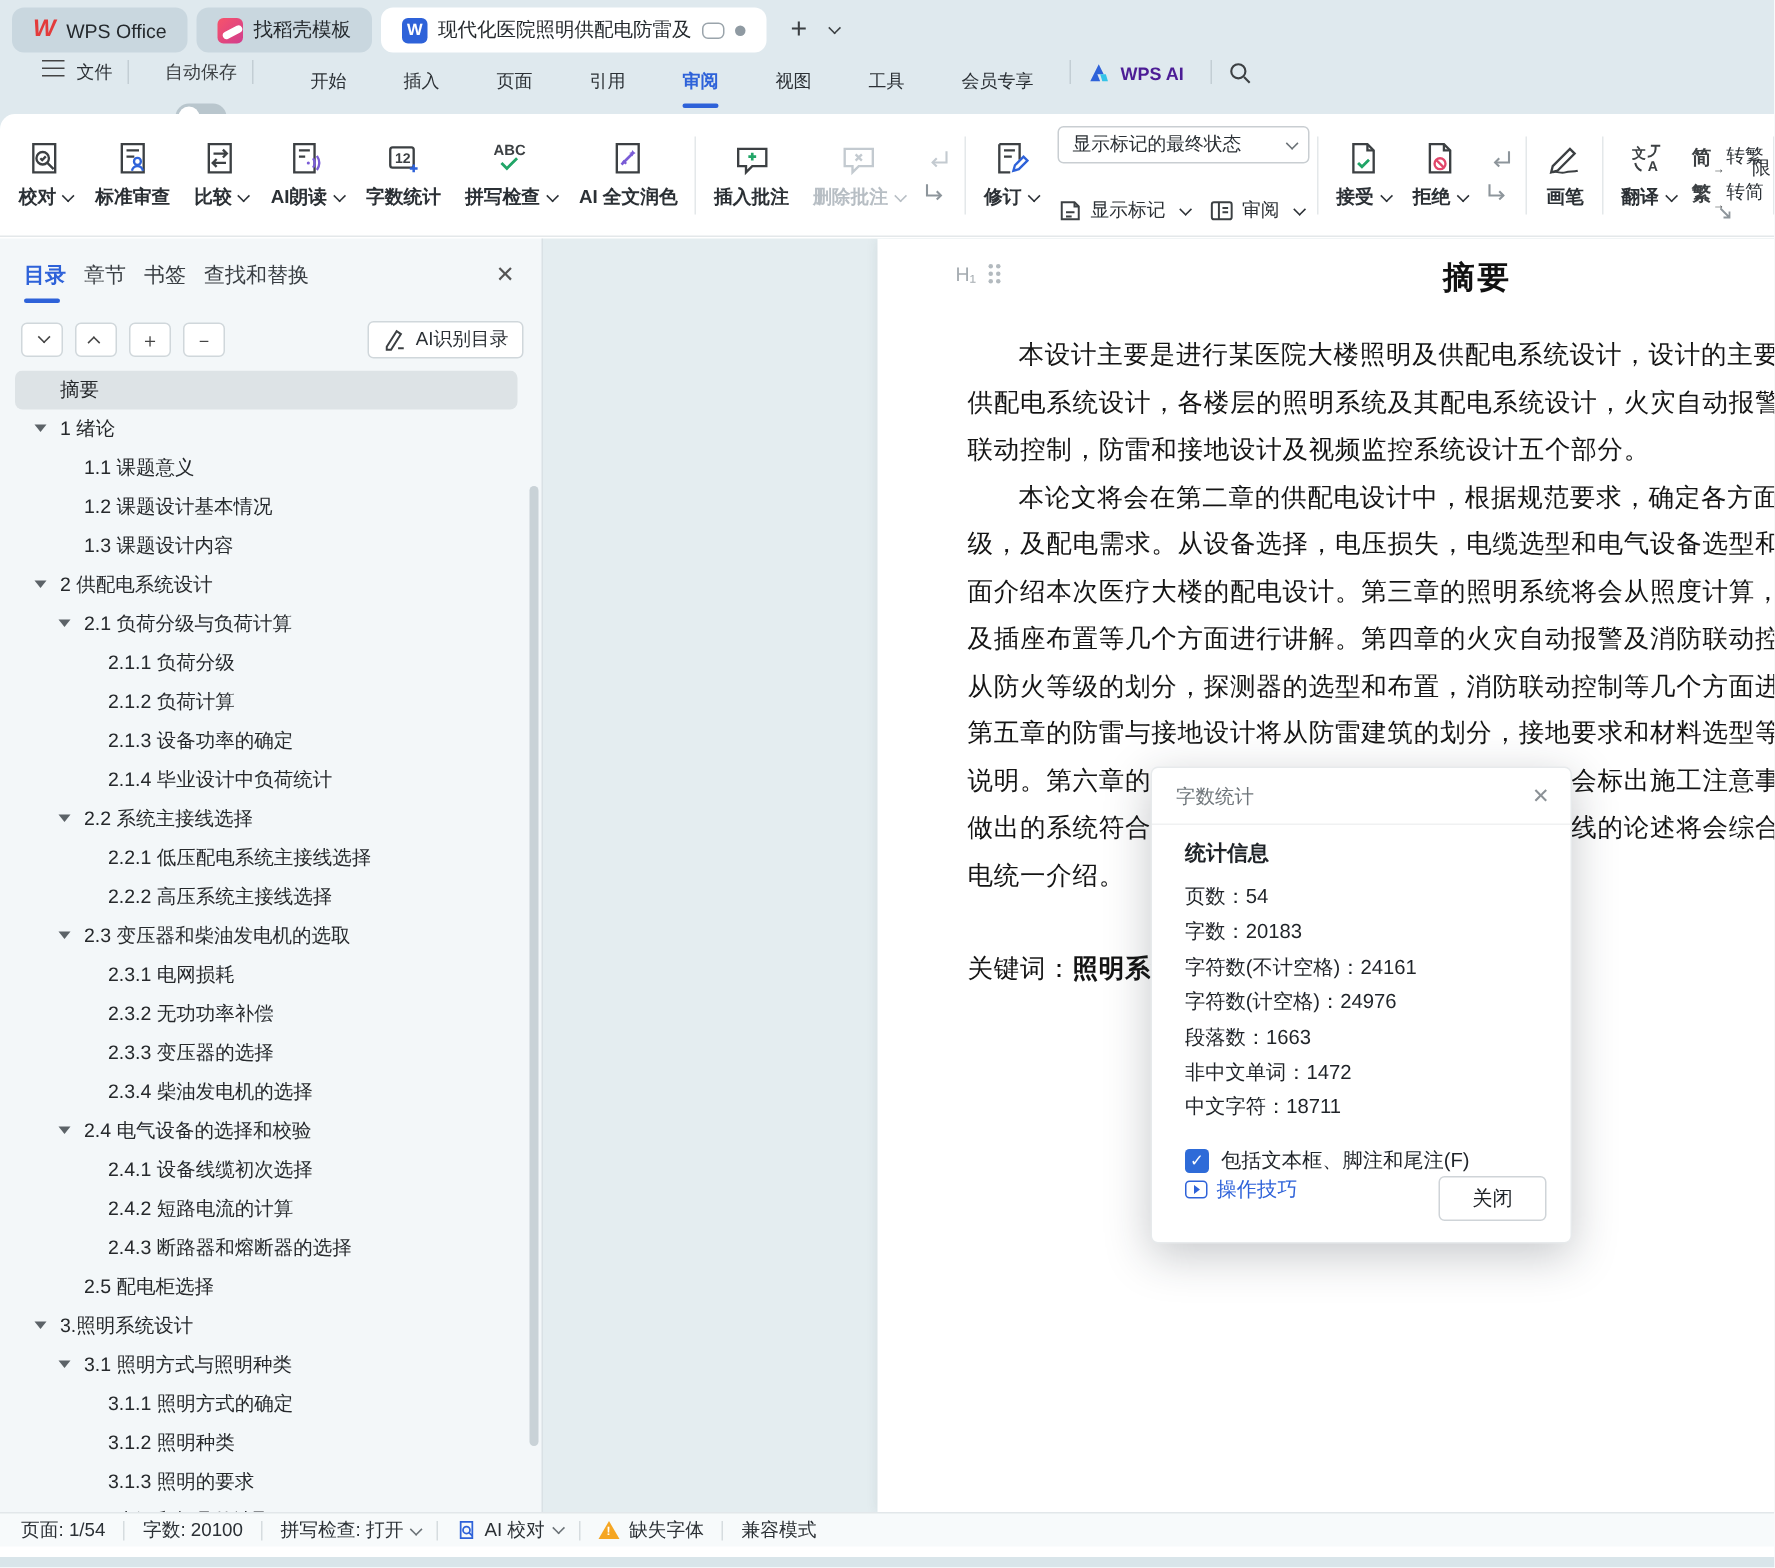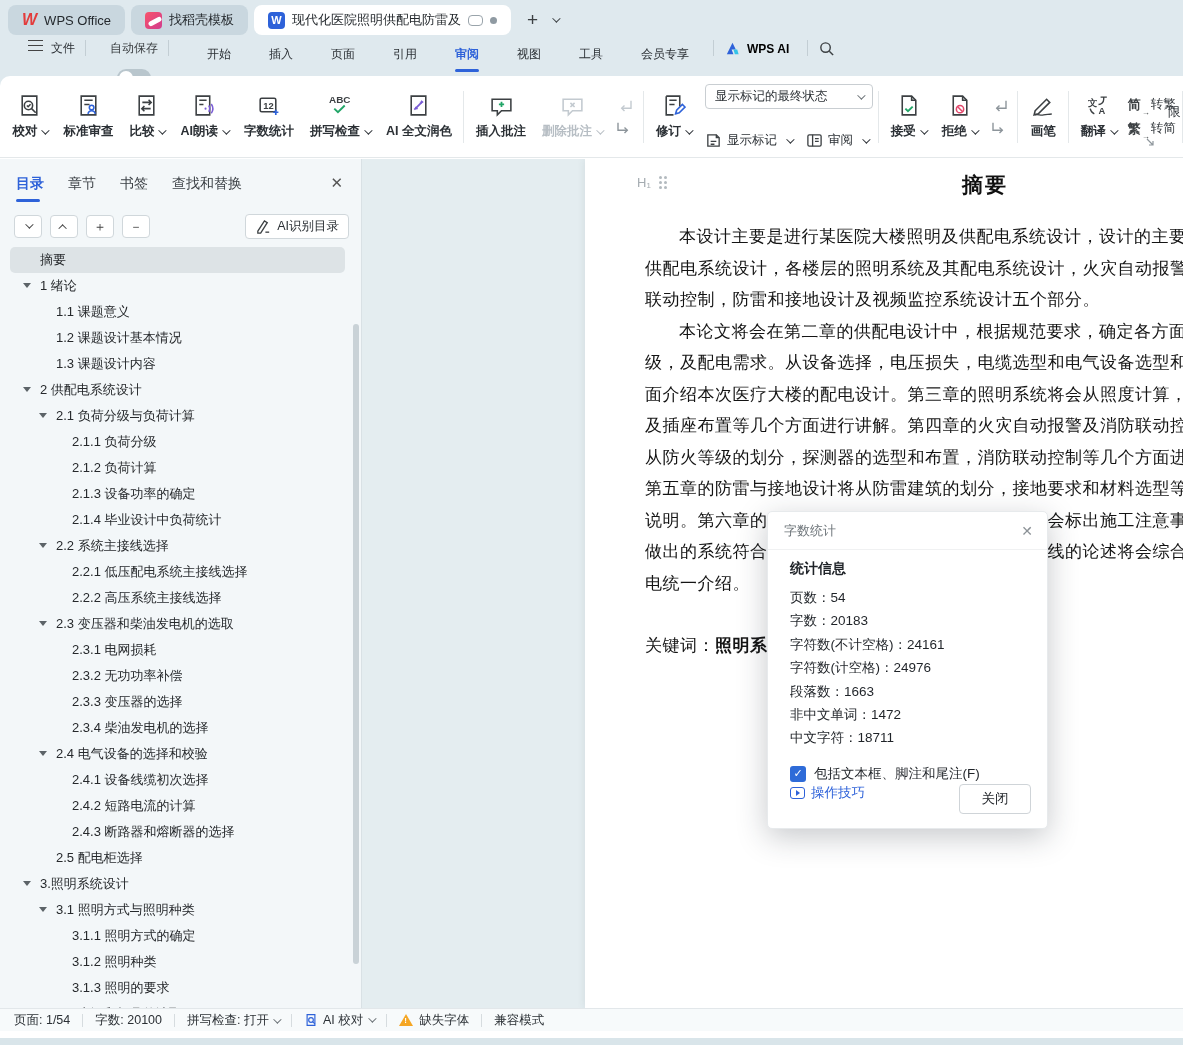--- a/index.html
+++ b/index.html
@@ -30,21 +30,21 @@
   .hamb{margin-left:14px;width:15px;height:11px;border-top:1.6px solid #444;border-bottom:1.6px solid #444;position:relative;}
   .hamb::after{content:"";position:absolute;left:0;top:3.6px;width:100%;height:1.6px;background:#444;}
   .menubar .vdiv{width:1px;height:16px;background:#c3ced4;margin:0 10px;}
   .qat{display:flex;align-items:center;gap:12px;margin-left:14px;color:#3c4043;flex-direction:column;}
   .toggle{width:34px;height:18px;border-radius:9px;background:#b9c6cd;position:relative;}
   .toggle::after{content:"";position:absolute;left:2px;top:2px;width:14px;height:14px;border-radius:50%;background:#fff;}
   .menu-items{display:flex;align-items:center;gap:34px;margin-left:26px;}
   .menu-item{position:relative;padding:6px 2px;cursor:default;}
   .menu-item.active{color:var(--accent);font-weight:bold;}
   .menu-item.active::after{content:"";position:absolute;left:2px;right:2px;bottom:-3px;height:3px;border-radius:2px;background:var(--accent);}
-  .wpsai{display:flex;align-items:center;gap:6px;font-weight:bold;color:#000000;}
+  .wpsai{display:flex;align-items:center;gap:6px;font-weight:bold;color:#4c1d95;}
   .icon16{width:17px;height:17px;}
 
   
   .card{position:absolute;left:0;top:76px;width:1183px;height:962px;background:#fff;border-top-left-radius:10px;}
   .ribbon{position:absolute;left:0;top:0;width:100%;height:82px;border-bottom:1px solid #e4e8ea;display:flex;align-items:center;}
   .rsep{width:1px;height:52px;background:#e4e8ea;flex:none;}
   .rbtn{display:flex;flex-direction:column;align-items:center;justify-content:center;gap:5px;padding:4px 8px;border-radius:5px;font-size:12.5px;color:#2b3035;flex:none;cursor:default;}
   .rbtn .lab{display:flex;align-items:center;white-space:nowrap;font-weight:bold;}
   .rbtn.disabled{color:#b7bec4;}
   .rbtn.disabled svg{stroke:#c3cad0;}
@@ -58,21 +58,21 @@
   .convcol{display:flex;flex-direction:column;gap:6px;flex:none;margin-left:4px;}
   .convbtn{display:flex;align-items:center;gap:4px;font-size:12.5px;color:#2b3035;white-space:nowrap;}
   .convglyph{font-size:13px;font-weight:bold;color:#3c4043;position:relative;padding-right:6px;}
   .convglyph::after{content:"→";position:absolute;right:-3px;bottom:-3px;font-size:8px;}
   .cornerexp{position:absolute;left:1146px;top:62px;width:9px;height:9px;}
   .clipbtn{position:absolute;left:1168px;top:28px;font-size:12.5px;color:#2b3035;}
 
   
   .main{position:absolute;left:0;top:83px;width:1183px;height:849px;display:flex;}
   .sidebar{position:relative;width:362px;height:100%;background:var(--sidebg);border-right:1px solid #d9e1e5;flex:none;}
-  .side-tabs{display:flex;align-items:center;gap:24px;padding:16px 0 0 16px;font-size:14px;color:#3a3f44;}
+  .side-tabs{display:flex;align-items:center;gap:12px;padding:16px 0 0 16px;font-size:14px;color:#3a3f44;}
   .side-tab{position:relative;padding-bottom:9px;cursor:default;}
   .side-tab.active{color:var(--accent);font-weight:bold;}
   .side-tab.active::after{content:"";position:absolute;left:0;right:4px;bottom:0;height:3px;border-radius:2px;background:var(--accent);}
   .side-close{position:absolute;right:18px;top:15px;font-size:15px;color:#555;}
   .side-tools{display:flex;align-items:center;padding:12px 12px 0 14px;}
   .tbtn{width:28px;height:23px;border:1px solid #d0d7db;border-radius:4px;background:#fff;display:flex;align-items:center;justify-content:center;color:#444;font-size:13px;margin-right:8px;}
   .tbtn .cv{margin:0 0 2px 0;}
   .tbtn .cvu{display:inline-block;width:6px;height:6px;border-left:1.4px solid #444;border-top:1.4px solid #444;transform:rotate(45deg) translateY(2px);}
   .aibtn{margin-left:auto;height:25px;border:1px solid #d0d7db;border-radius:4px;background:#fff;display:flex;align-items:center;gap:5px;padding:0 9px;font-size:12.5px;color:#2b3035;}
   .toc{position:absolute;left:0;top:88px;right:12px;bottom:0;overflow:hidden;}

